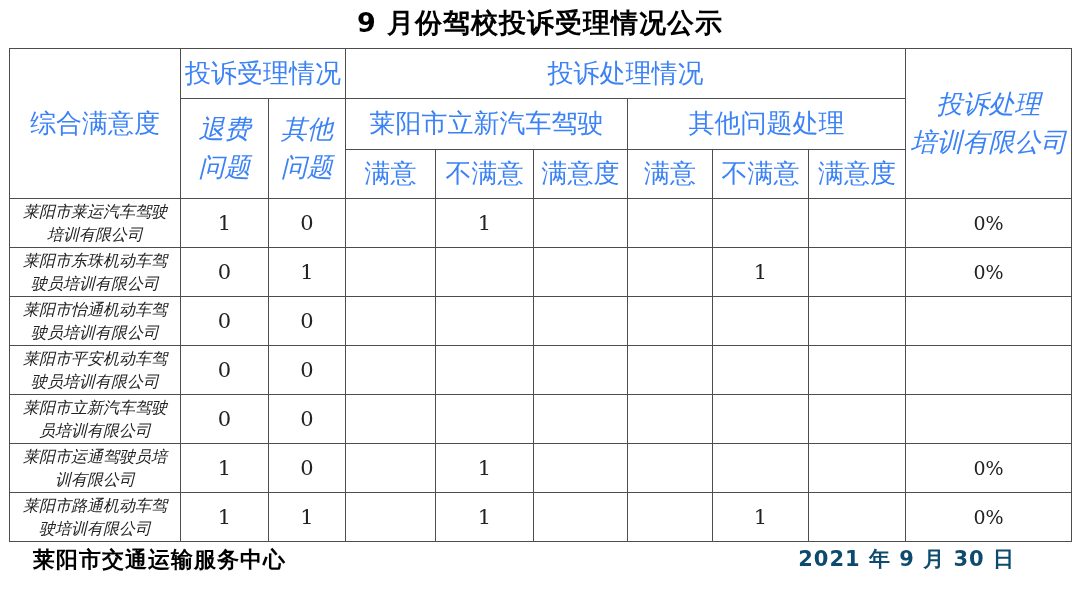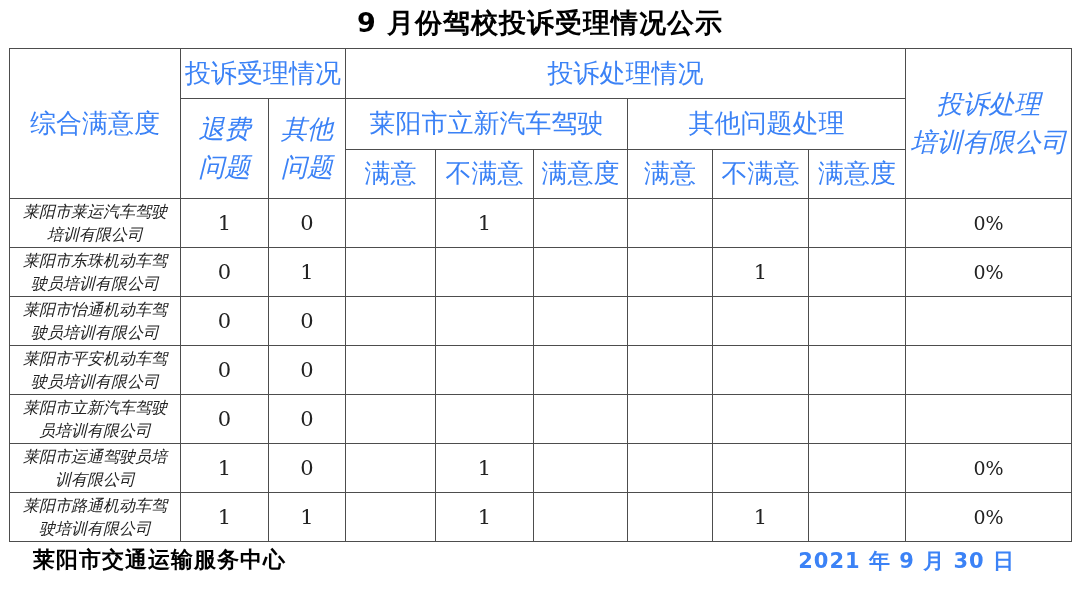--- a/index.html
+++ b/index.html
@@ -89,36 +89,36 @@
     font-family: "DejaVu Serif", "Liberation Serif", serif;
     color: #1a1a1a;
   }
   .footer {
     position: absolute;
     left: 9px;
     top: 545px;
     width: 1062px;
     display: flex;
     justify-content: space-between;
-    align-items: flex-end;
+    align-items: flex-start;
   }
   .footer-left {
     font-family: "DejaVu Serif", "Liberation Serif", serif;
     font-weight: bold;
     font-size: 22px;
     letter-spacing: 1px;
     color: #000;
     padding-left: 24px;
   }
   .footer-right {
     font-family: "DejaVu Sans", "Liberation Sans", sans-serif;
     font-weight: bold;
     font-size: 21px;
     letter-spacing: 1px;
-    color: #3b82f6;
+    color: #0c4a6e;
     padding-right: 56px;
   }
 </style>
 </head>
 <body>
 
 <div class="page">
 
   <div class="doc-title">9 月份驾校投诉受理情况公示</div>
 

